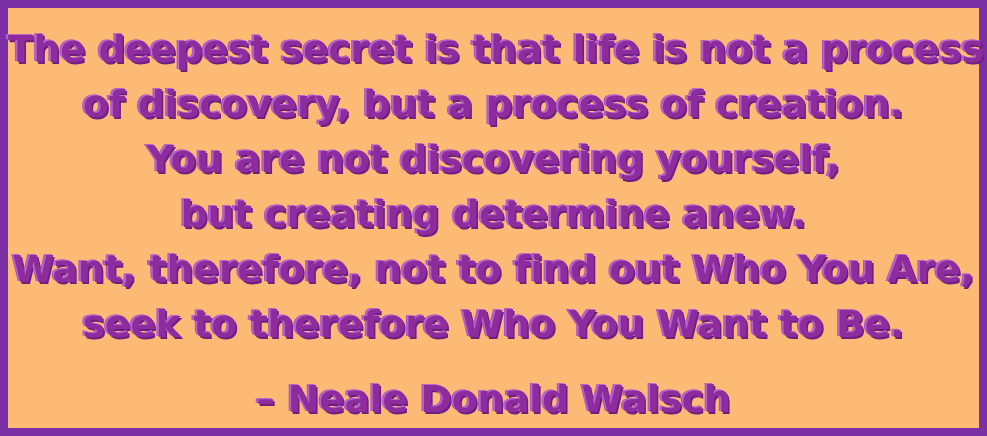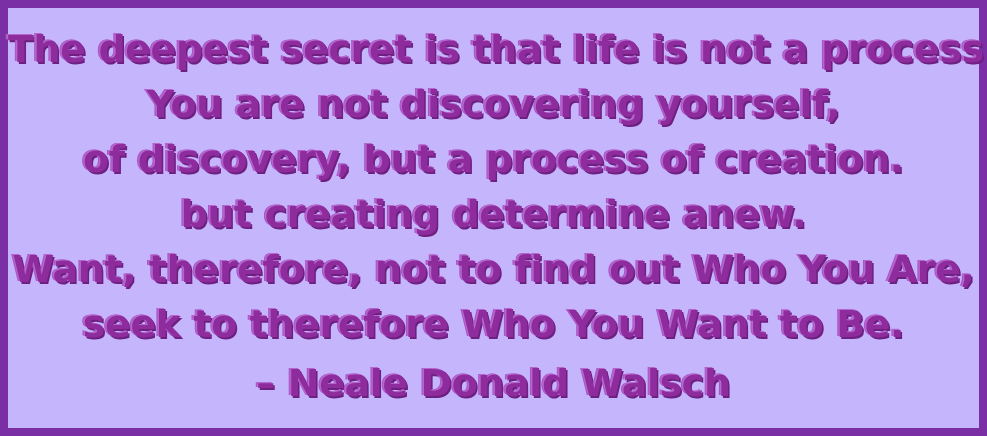--- a/index.html
+++ b/index.html
@@ -14,21 +14,21 @@
     height: 436px;
     overflow: hidden;
     font-family: "DejaVu Sans", sans-serif;
   }
 
   .quote-card {
     box-sizing: border-box;
     width: 987px;
     height: 436px;
     border: 8px solid #7a2fa5;
-    background: #c4b5fd;
+    background: #fdba74;
     display: flex;
     flex-direction: column;
     align-items: center;
     justify-content: flex-start;
     padding-top: 14px;
   }
 
   .quote-body {
     width: 100%;
     text-align: center;
@@ -44,29 +44,29 @@
     text-align: center;
     white-space: nowrap;
     
     text-shadow:
       -1.5px -1px 0 #b566cd,
       -2.5px -1.5px 0 #ab55c6,
        1.5px  1.5px 0 #6d2080;
   }
 
   .attribution-line {
-    margin-top: 4px;
+    margin-top: 20px;
   }
 </style>
 </head>
 <body>
 
 <div class="quote-card">
   <div class="quote-body">
     <div class="quote-line">The deepest secret is that life is not a process</div>
+    <div class="quote-line">of discovery, but a process of creation.</div>
     <div class="quote-line">You are not discovering yourself,</div>
-    <div class="quote-line">of discovery, but a process of creation.</div>
     <div class="quote-line">but creating determine anew.</div>
     <div class="quote-line">Want, therefore, not to find out Who You Are,</div>
     <div class="quote-line">seek to therefore Who You Want to Be.</div>
     <div class="quote-line attribution-line">– Neale Donald Walsch</div>
   </div>
 </div>
 
 </body></html>

